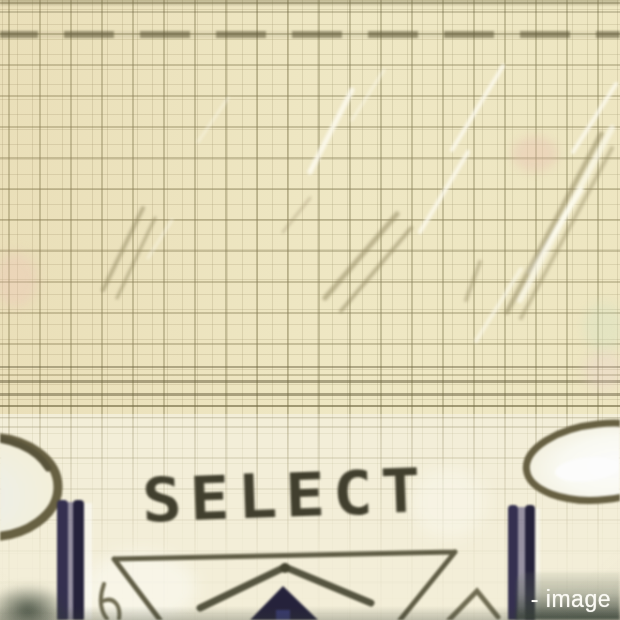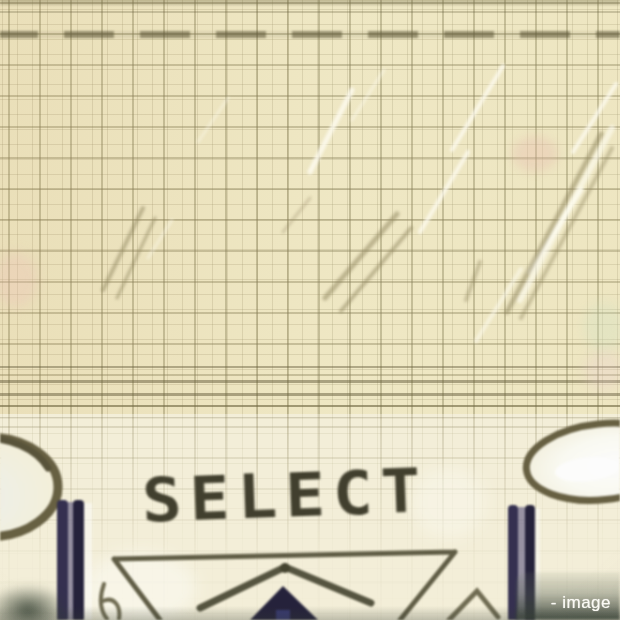--- a/index.html
+++ b/index.html
@@ -61,21 +61,21 @@
   .dark-corner{left:-14px;top:584px;width:84px;height:52px;filter:blur(4px);
     background:radial-gradient(closest-side, rgba(52,63,50,.9), rgba(52,63,50,0));}
   .bottom-fade{left:0;top:606px;width:620px;height:14px;
     background:linear-gradient(to bottom, rgba(50,58,48,0), rgba(50,58,48,.28));}
   .top-shade{left:0;top:0;width:620px;height:5px;background:rgba(100,92,58,.30);filter:blur(1px);}
   .vignette{inset:0;pointer-events:none;
     background:radial-gradient(130% 130% at 48% 38%, rgba(0,0,0,0) 55%, rgba(125,108,60,.13) 88%, rgba(92,82,46,.2) 100%);}
 
   .watermark{
     position:absolute;right:9px;bottom:7px;
-    font-family:"Liberation Sans",sans-serif;font-size:17px;letter-spacing:.5px;
+    font-family:"Liberation Sans",sans-serif;font-size:23px;letter-spacing:.5px;
     color:var(--highlight_white,#fbfaf4);
     text-shadow:0 0 1px rgba(255,255,255,.75);
     filter:blur(.35px);
   }
 </style>
 </head>
 <body>
 
 <div class="stage">
   <div class="photo">

